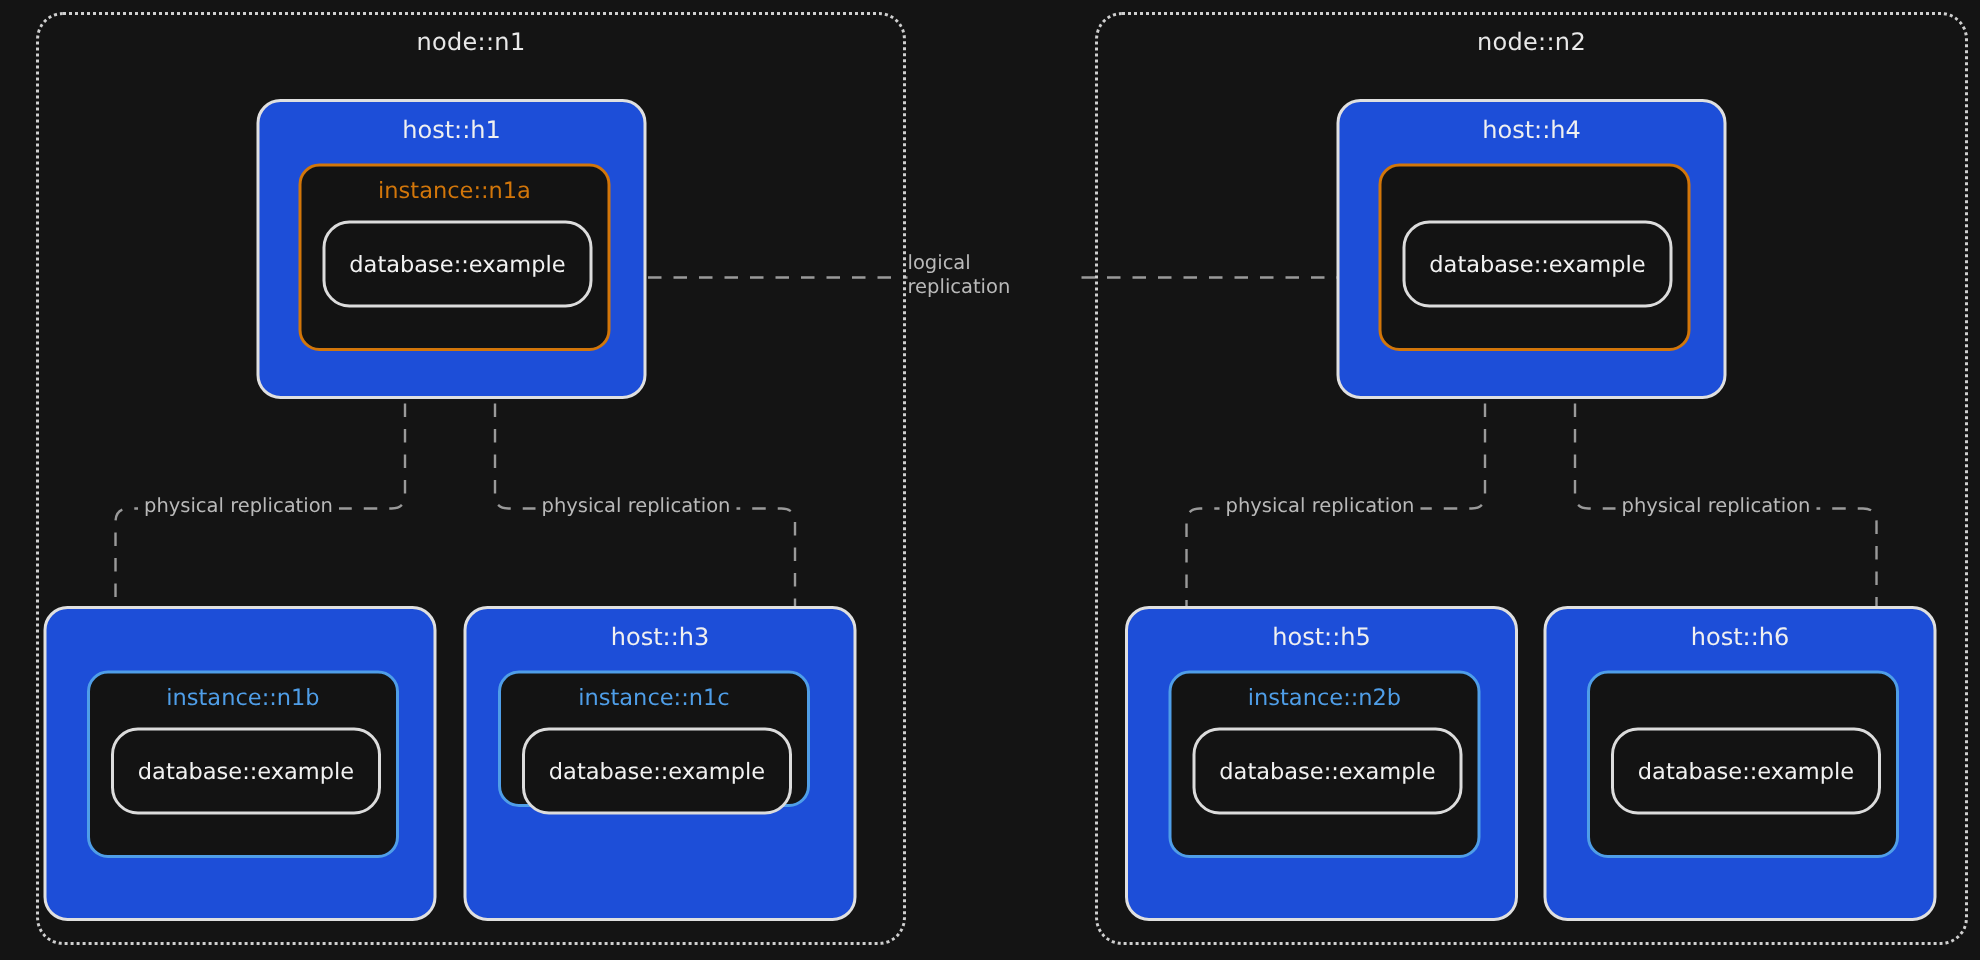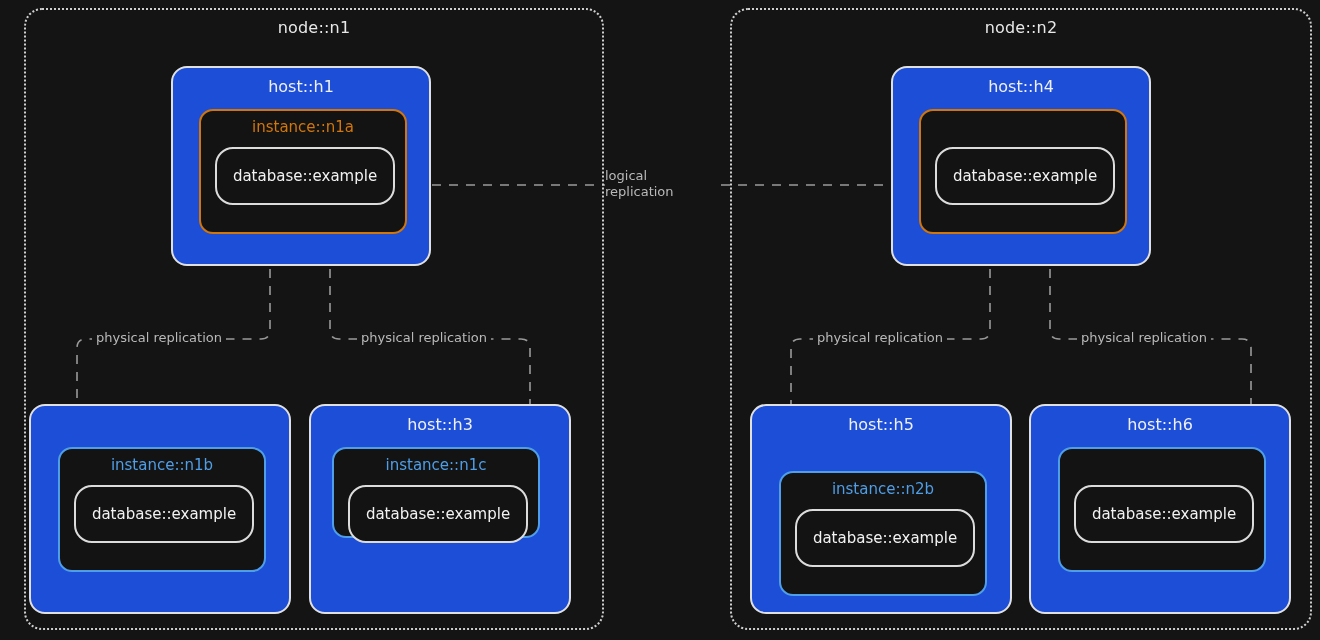--- a/index.html
+++ b/index.html
@@ -193,21 +193,21 @@
     <div class="host-label">host::h4</div>
     <div class="instance primary" style="left:26px; top:41px; width:208px; height:125px;">
       <div class="database" style="left:14px; top:36px; width:180px; height:58px;">
         <span class="database-label">database::example</span>
       </div>
     </div>
   </div>
 
   <div class="host" style="left:750px; top:404px; width:262px; height:210px;">
     <div class="host-label">host::h5</div>
-    <div class="instance replica" style="left:27px; top:41px; width:208px; height:125px;margin-top:24px;">
+    <div class="instance replica" style="left:27px; top:41px; width:208px; height:125px;">
       <div class="instance-label">instance::n2b</div>
       <div class="database" style="left:14px; top:36px; width:180px; height:58px;">
         <span class="database-label">database::example</span>
       </div>
     </div>
   </div>
 
   <div class="host" style="left:1029px; top:404px; width:262px; height:210px;">
     <div class="host-label">host::h6</div>
     <div class="instance replica" style="left:27px; top:41px; width:208px; height:125px;">

